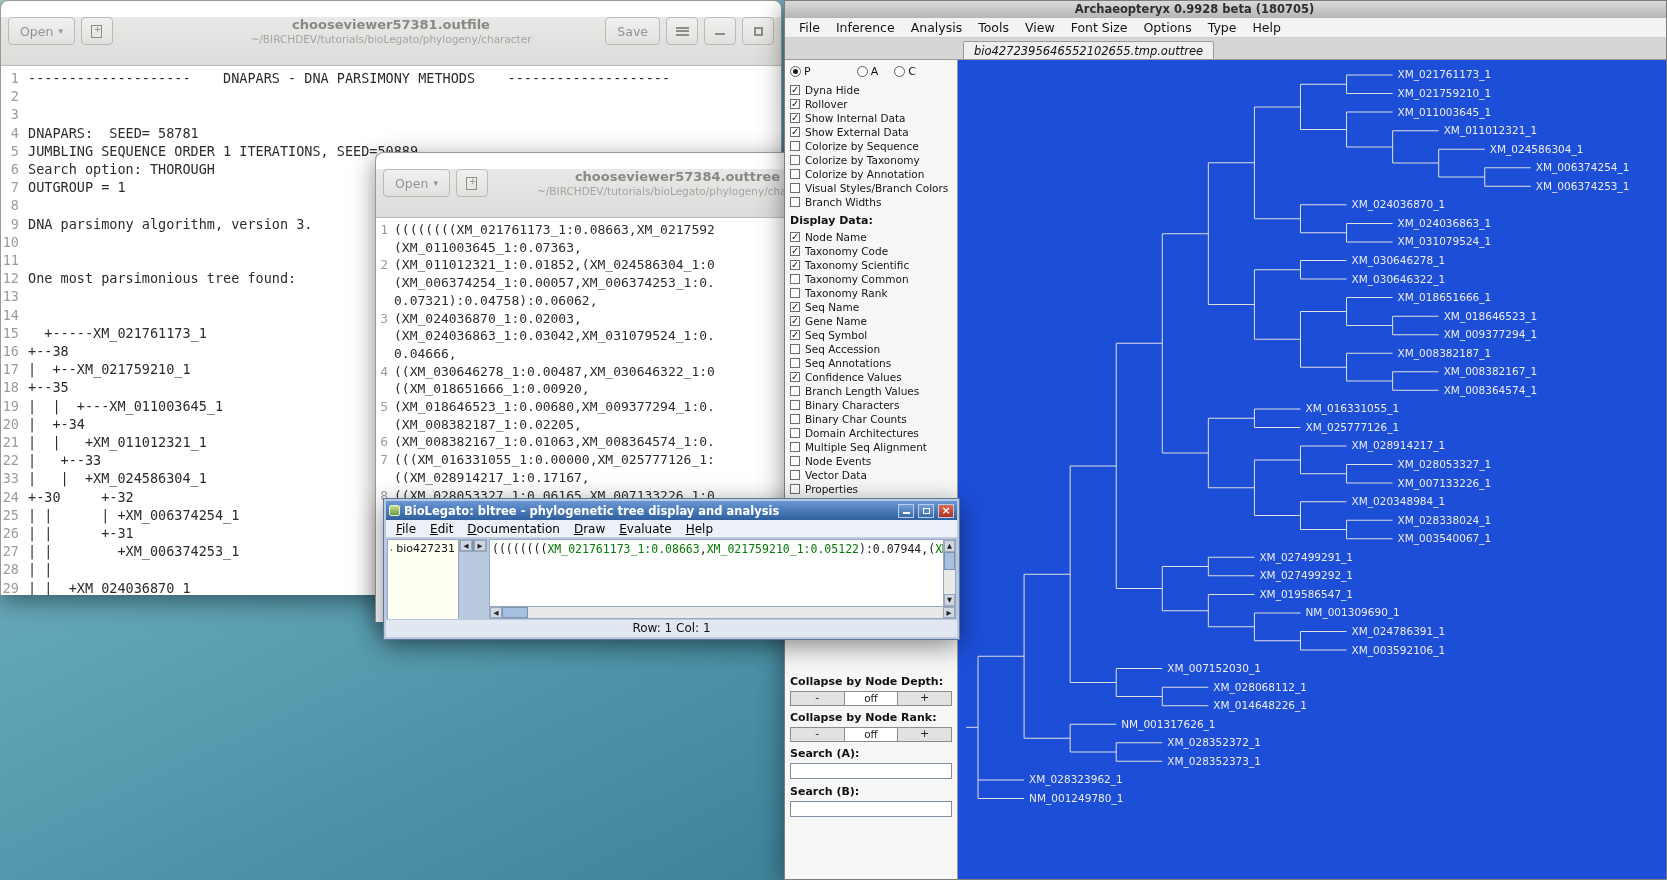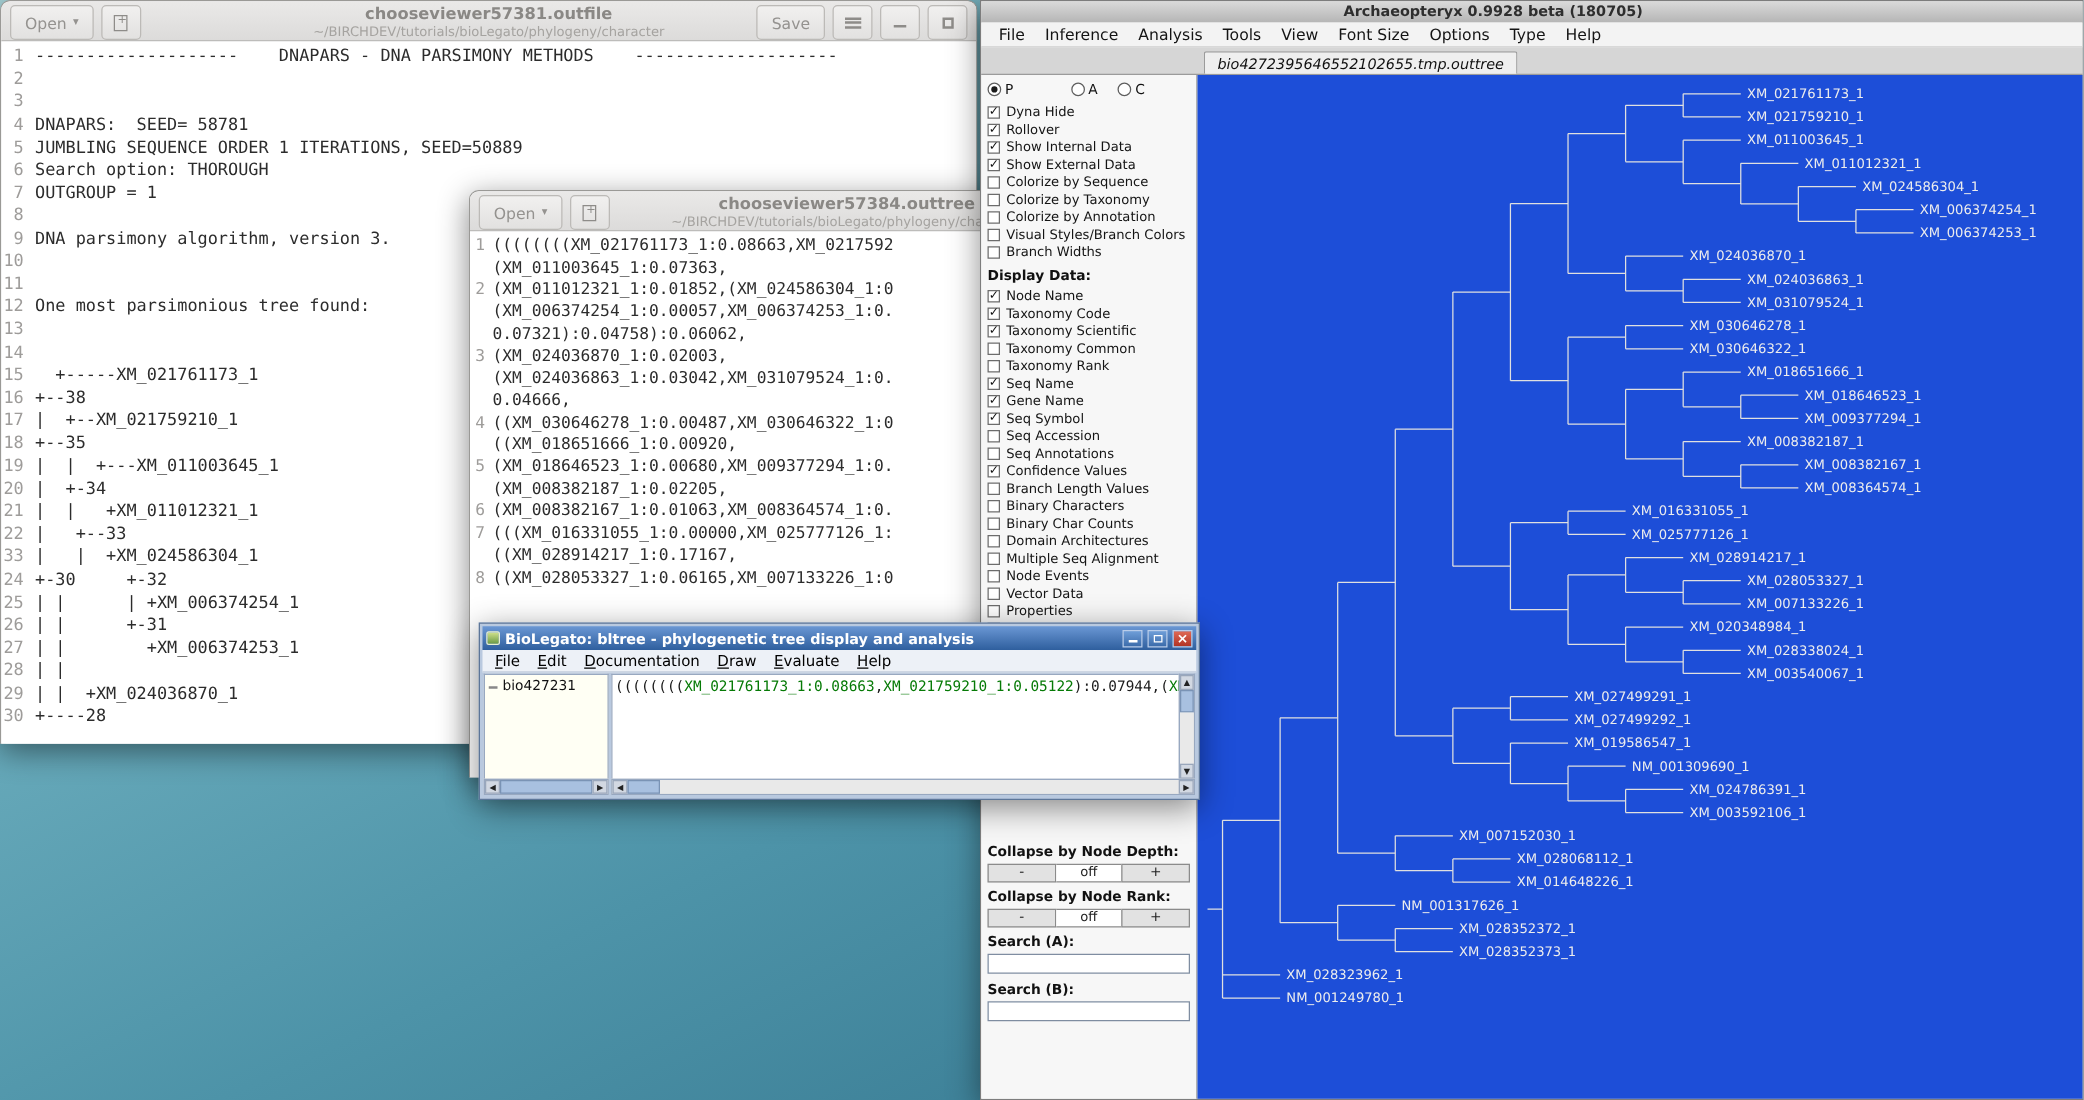--- a/index.html
+++ b/index.html
@@ -7,21 +7,21 @@
   #desktop {
     position: relative; width: 1667px; height: 880px; overflow: hidden;
     background: linear-gradient(155deg, #a7d3d8 0%, #6fb0bf 28%, #4d93a8 58%, #2a6a84 100%);
   }
   .window { position: absolute; box-shadow: 0 6px 24px rgba(0,0,0,.45); }
 
   
   .gtk-window { display: flex; flex-direction: column; background: #fff; border: 1px solid #9a9996; border-bottom: none; border-radius: 8px 8px 0 0; overflow: hidden; }
   #editor1 { left: 0; top: 0; width: 782px; height: 595px; z-index: 1; }
   #editor2 { left: 375px; top: 152px; width: 605px; height: 470px; z-index: 2; }
-  .gtk-header { height: 32px; flex-shrink: 0; background: linear-gradient(#eae9e8, #dcdbda); border-bottom: 1px solid #bdbcba; display: flex; align-items: flex-end; padding: 0 7px; position: relative; }
+  .gtk-header { height: 49px; flex-shrink: 0; background: linear-gradient(#eae9e8, #dcdbda); border-bottom: 1px solid #bdbcba; display: flex; align-items: flex-start; padding: 0 7px; position: relative; margin-top: 16px; }
   .gtk-left, .gtk-right { display: flex; align-items: center; gap: 6px; z-index: 1; }
   .gtk-right { margin-left: auto; }
   .gtk-titles { position: absolute; left: 0; right: 0; text-align: center; pointer-events: none; }
   .gtk-title { font-size: 13px; font-weight: bold; color: #8a8885; }
   .gtk-subtitle { font-size: 10.5px; color: #a5a3a0; margin-top: 1px; }
   .gtk-btn { display: inline-flex; align-items: center; justify-content: center; gap: 5px; height: 28px; padding: 0 11px; background: linear-gradient(#f1f0ef, #e2e1e0); border: 1px solid #bcbab7; border-radius: 4px; font-size: 12.5px; color: #94928f; font-family: inherit; }
   .gtk-iconbtn { width: 32px; padding: 0; }
   .caret { font-size: 9px; color: #94928f; }
   .gly-doc { display: inline-block; width: 11px; height: 13px; border: 1.5px solid #8e8c89; position: relative; }
   .gly-doc::after { content: "+"; position: absolute; left: 1.5px; top: -2px; font-size: 9px; color: #8e8c89; }
@@ -69,21 +69,21 @@
   .bl-appicon { width: 11px; height: 11px; background: linear-gradient(#cfe08a, #6a9a45); border: 1px solid #e8f0d0; border-radius: 2px; flex-shrink: 0; }
   .bl-title { flex: 1; font-size: 11.5px; font-weight: bold; white-space: nowrap; overflow: hidden; }
   .bl-ctl { width: 16px; height: 14px; border: 1px solid #b9cdea; display: inline-flex; align-items: center; justify-content: center; font-size: 11px; font-weight: bold; color: #fff; background: linear-gradient(#6f9ed8, #3c6cab); flex-shrink: 0; }
   .bl-ctl.close { background: linear-gradient(#e06a55, #b03325); }
   .bl-gly-min { width: 7px; height: 7px; border-bottom: 2px solid #fff; }
   .bl-gly-max { width: 7px; height: 6px; border: 1.5px solid #fff; }
   .bl-menubar { height: 18px; flex-shrink: 0; background: #edf1f7; border-bottom: 1px solid #c2cddd; display: flex; align-items: center; padding: 0 3px; }
   .bl-menu { display: inline-block; font-size: 12px; color: #000; padding: 0 7px; white-space: nowrap; }
   .bl-menu::first-letter { text-decoration: underline; }
   .bl-body { flex: 1; display: flex; gap: 2px; padding: 1px; min-height: 0; }
-  .bl-listcol { width: 100px; display: flex; flex-direction: column; flex-shrink: 0; }
+  .bl-listcol { width: 100px; display: flex; flex-shrink: 0; }
   .bl-list { flex: 1; background: #fffff4; border: 1px solid #98a8c0; border-bottom: none; padding: 2px 3px; font-size: 11px; overflow: hidden; }
   .bl-list-item { display: flex; align-items: center; gap: 4px; color: #111; height: 13px; }
   .bl-list-bullet { width: 7px; height: 4px; border-bottom: 2px solid #888; }
   .bl-textcol { flex: 1; display: flex; flex-direction: column; min-width: 0; }
   .bl-textrow { flex: 1; display: flex; min-height: 0; }
   .bl-newick { flex: 1; background: #fff; border: 1px solid #98a8c0; border-right: none; border-bottom: none; font-family: "DejaVu Sans Mono", monospace; font-size: 11.5px; line-height: 14px; padding: 2px; white-space: pre; overflow: hidden; }
   .bl-vscroll { width: 13px; display: flex; flex-direction: column; background: #e3e3e3; border: 1px solid #98a8c0; border-bottom: none; flex-shrink: 0; }
   .bl-hscroll { height: 13px; display: flex; background: #e3e3e3; border: 1px solid #98a8c0; flex-shrink: 0; }
   .sb-btn { flex: 0 0 12px; display: flex; align-items: center; justify-content: center; font-size: 6.5px; color: #222; background: #d2d8e2; border: 1px solid #9aa7bb; }
   .bl-vscroll .sb-btn { flex-basis: 12px; }
@@ -592,15 +592,16 @@
           </div>
         </div>
         <div class="bl-hscroll">
           <span class="sb-btn">◀</span>
           <span class="sb-thumb hthumb"></span>
           <span class="sb-track grow"></span>
           <span class="sb-btn">▶</span>
         </div>
       </div>
     </div>
+    <div class="bl-status">Row: 1 Col: 1</div>
   </section>
 
 </div>
 
 </body></html>

